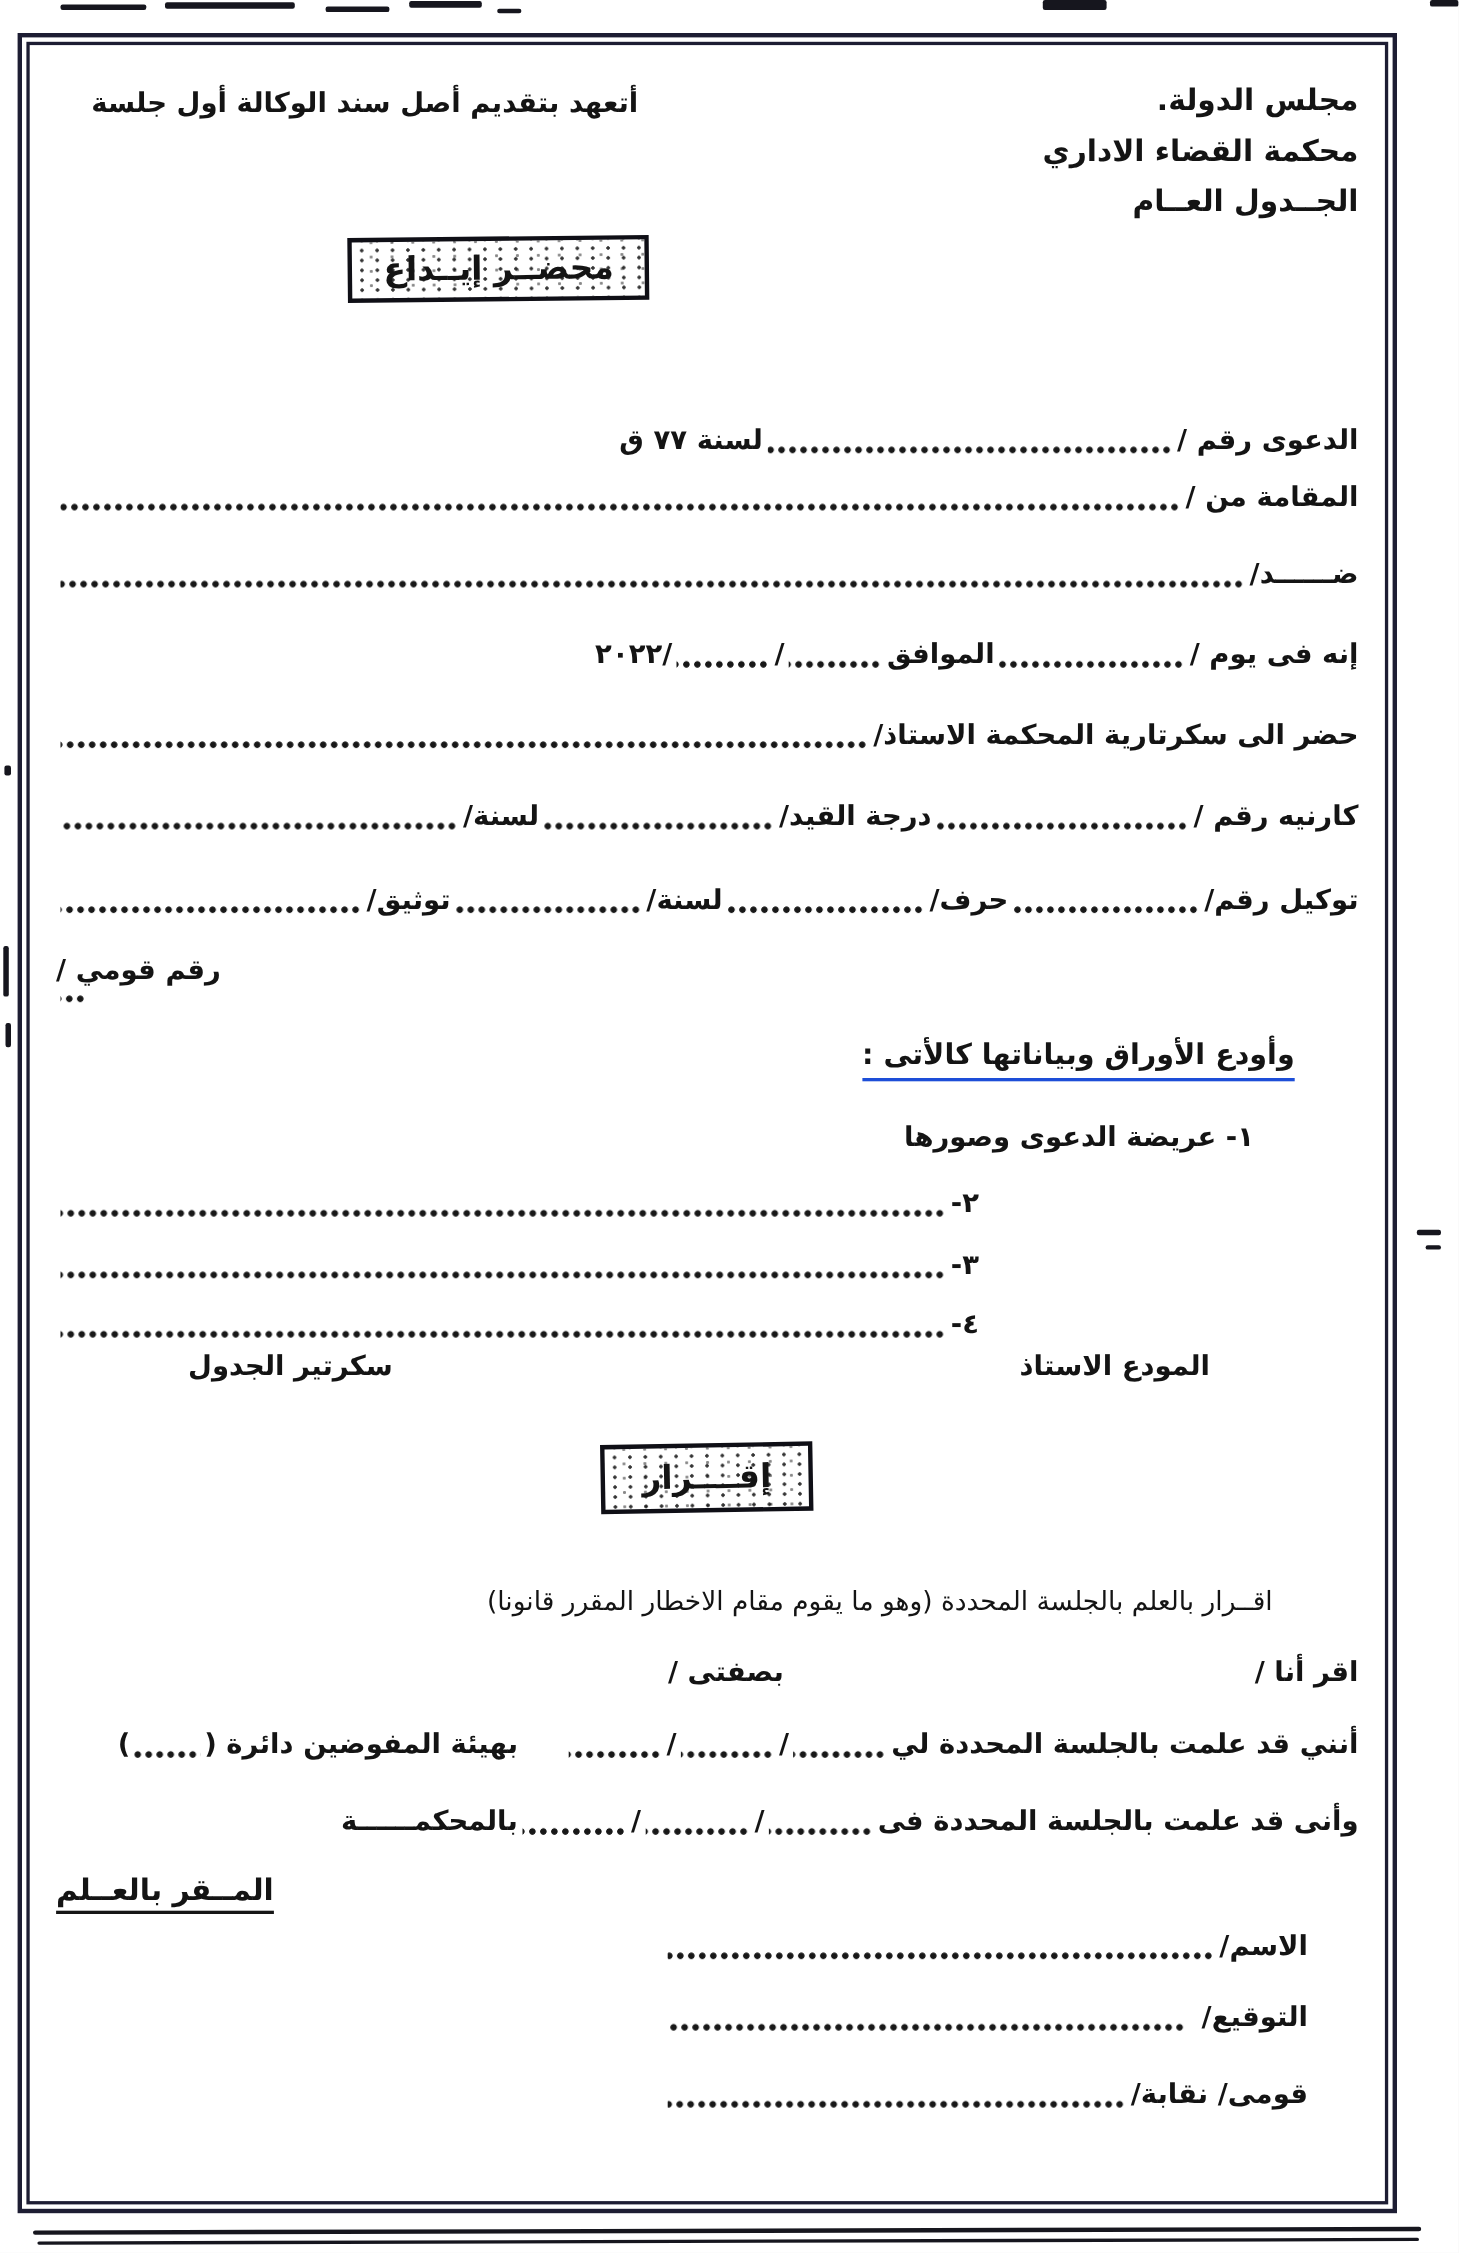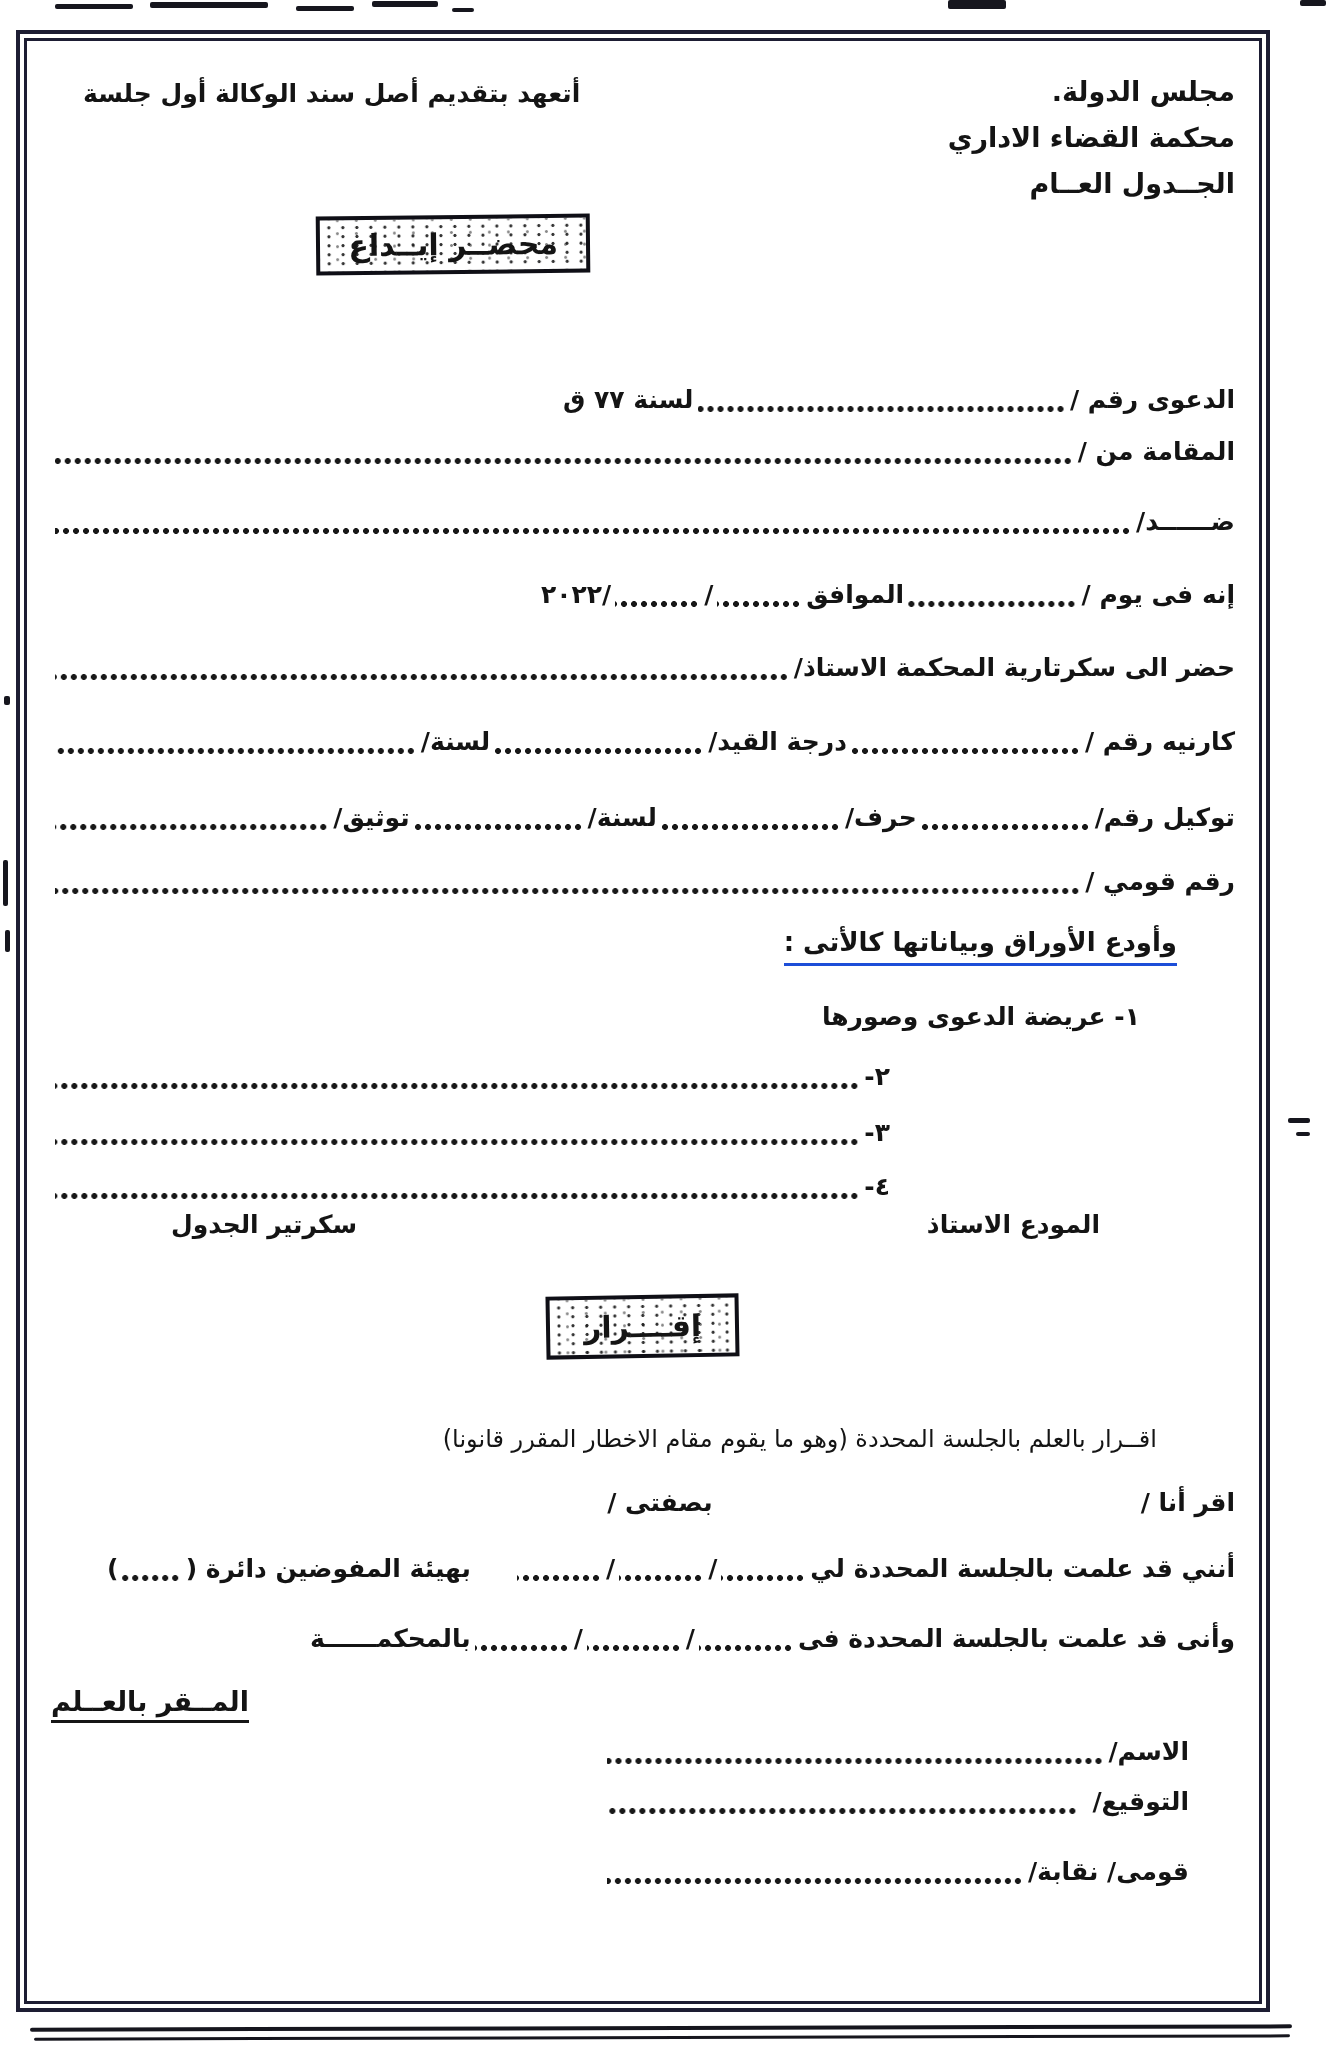--- a/index.html
+++ b/index.html
@@ -54,38 +54,38 @@
   .dots.w85{flex:0 0 85px;} .dots.w95{flex:0 0 95px;}
   .dots.w170{flex:0 0 170px;} .dots.w180{flex:0 0 180px;}
   .dots.w210{flex:0 0 210px;} .dots.w230{flex:0 0 230px;}
   .r-case{margin-top:111px; width:672px;}
   .r-filed{margin-top:18px;}
   .r-against{margin-top:36px;}
   .r-date{margin-top:39px; width:694px;}
   .r-attended{margin-top:39px;}
   .r-card{margin-top:40px;}
   .r-poa{margin-top:42px;}
-  .r-natid{margin-top:30px;}
+  .r-natid{margin-top:30px;flex-direction:column;}
   .r-deposit-h{margin-top:26px; margin-right:58px; font-size:26px;}
   .r-deposit-h .u{border-bottom:3px solid #1d4ed8; padding-bottom:4px;}
   .r-item1{margin-top:34px; margin-right:95px;}
   .r-item{margin-right:345px;}
   .r-item2{margin-top:26px;} .r-item3{margin-top:22px;} .r-item4{margin-top:20px;}
   .r-sign{margin-top:6px; display:flex; justify-content:space-between;
           padding-right:135px; padding-left:120px; font-size:25px; font-weight:bold;}
   .r-decl-h{margin-top:64px; margin-right:78px; font-size:24px; font-weight:normal; line-height:34px;}
   .r-declare{margin-top:30px;}
   .r-declare .capacity{margin-right:428px;}
   .r-knew1{margin-top:32px; margin-left:56px;}
   .r-knew1 .gap{margin-right:42px;}
   .r-knew2{margin-top:36px;}
   .r-ack{margin-top:30px; text-align:left; font-size:27px; font-weight:bold;}
   .r-ack .u{border-bottom:3px solid #161616; padding-bottom:3px;}
   .r-fill{width:586px; margin-left:auto; margin-right:46px;}
-  .r-name{margin-top:18px;} .r-sig{margin-top:16px;gap:10px;} .r-id{margin-top:36px;}
+  .r-name{margin-top:18px;} .r-sig{margin-top:31px;gap:10px;} .r-id{margin-top:36px;}
   .paren{font-weight:bold;}
 </style>
 </head>
 <body>
 
 <div class="page">
 
   <div class="art" style="left:55px; top:4px; width:78px; height:5px;"></div>
   <div class="art" style="left:150px; top:2px; width:118px; height:6px;"></div>
   <div class="art" style="left:296px; top:6px; width:58px; height:5px;"></div>

